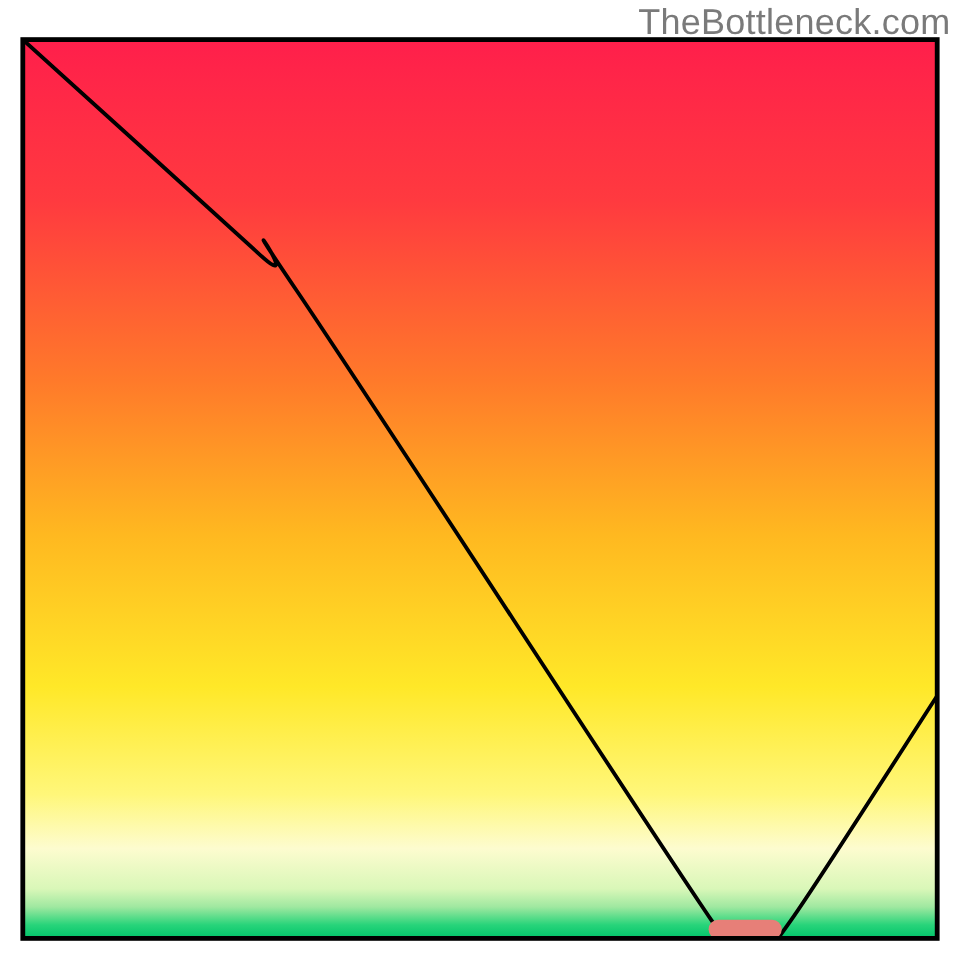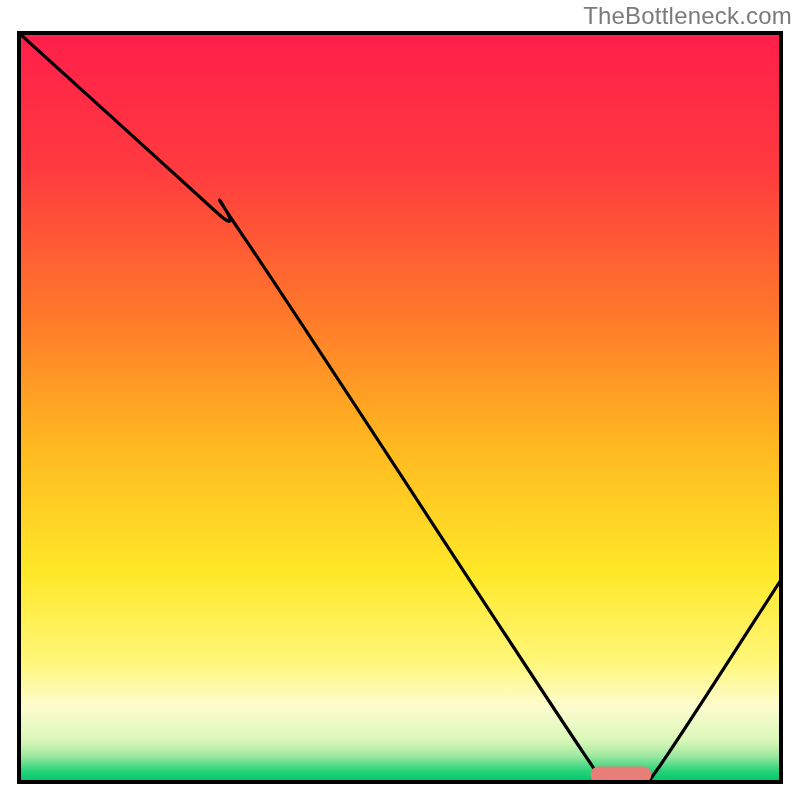--- a/index.html
+++ b/index.html
@@ -14,21 +14,21 @@
   .stage {
     position: relative;
     width: 800px;
     height: 800px;
   }
   .watermark {
     position: absolute;
     top: 2px;
     right: 8px;
     color: #7a7a7a;
-    font-size: 24px;
+    font-size: 30px;
     font-weight: 500;
     letter-spacing: 0.2px;
     z-index: 5;
     user-select: none;
     pointer-events: none;
   }
   svg.plot {
     position: absolute;
     left: 0;
     top: 0;

